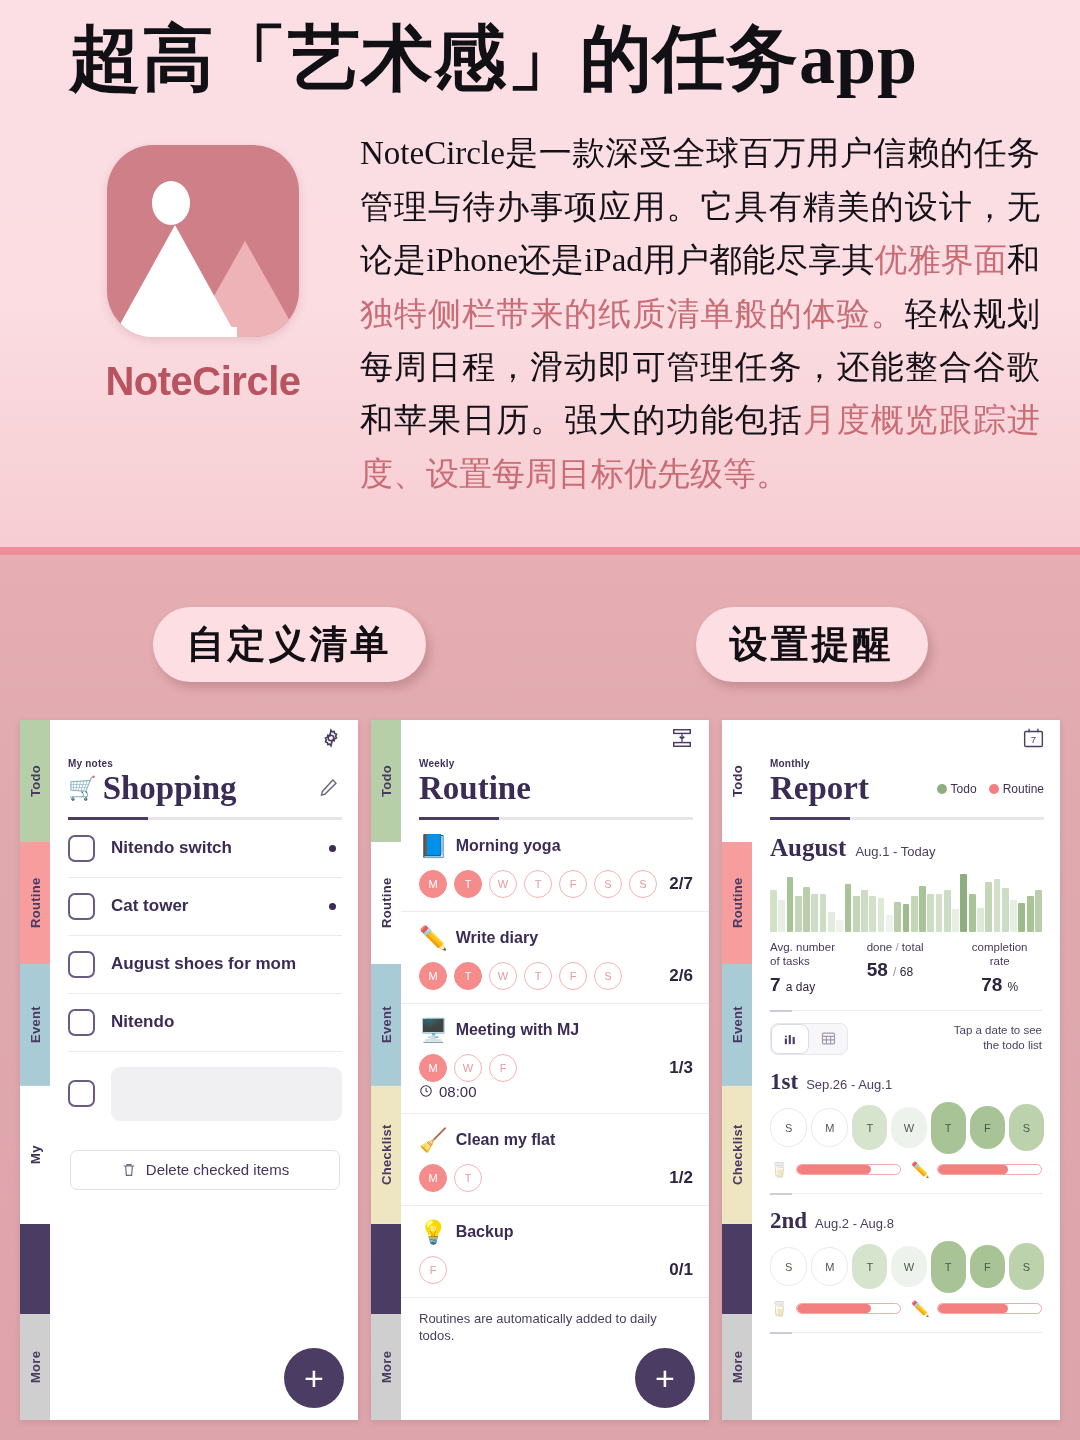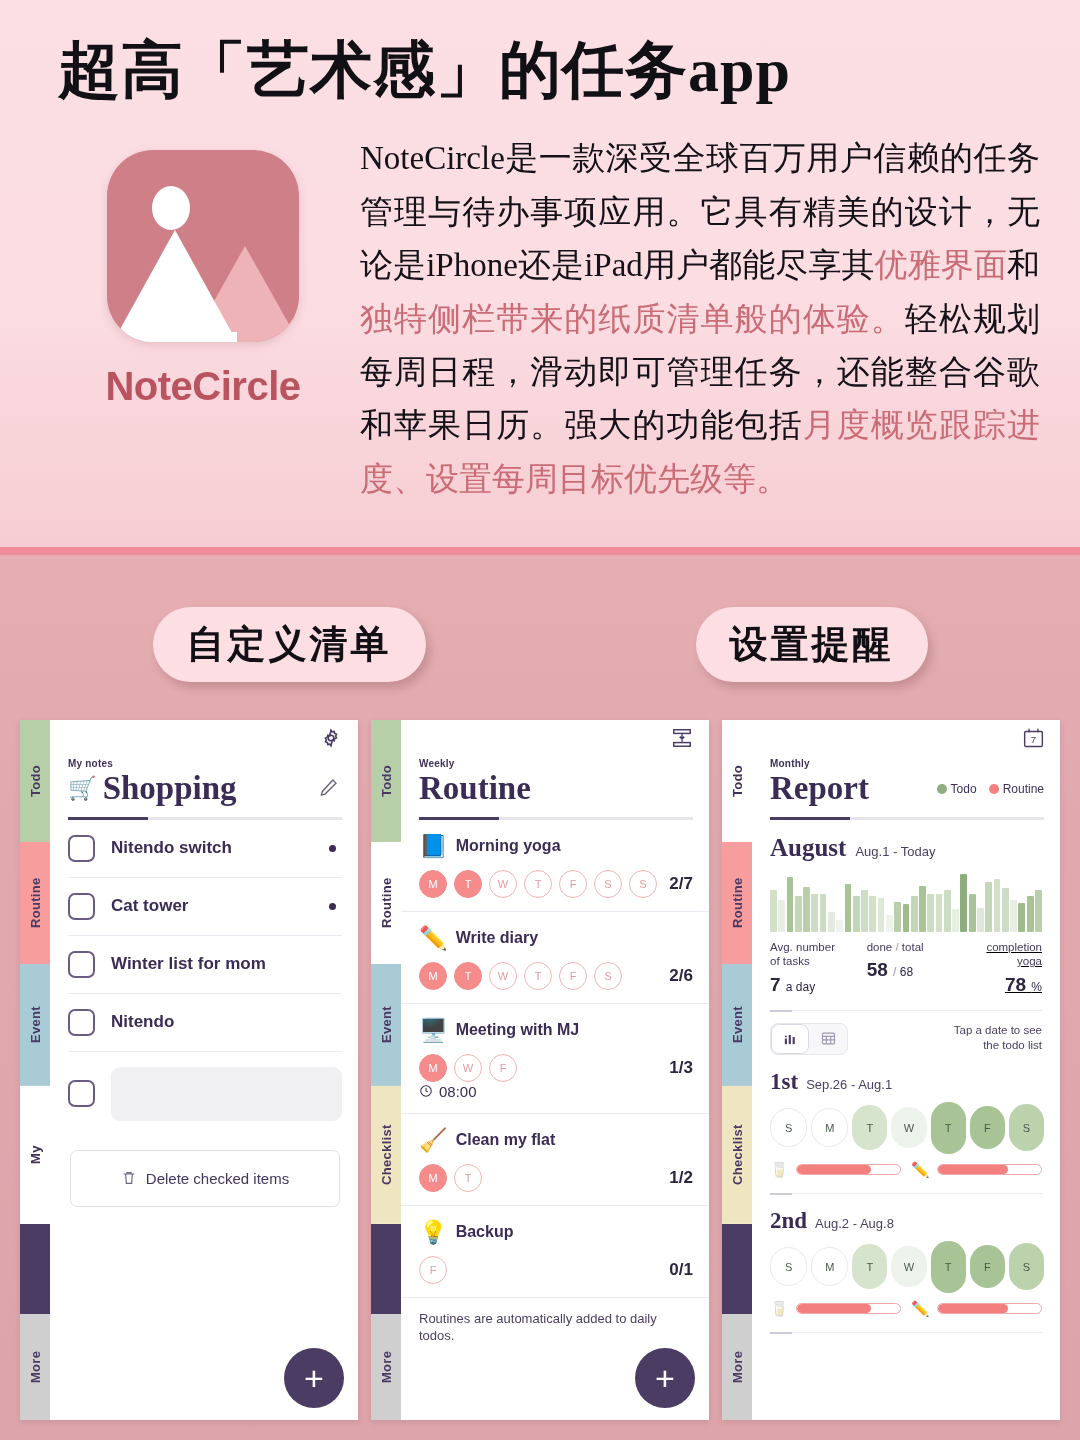--- a/index.html
+++ b/index.html
@@ -14,26 +14,27 @@
   .hero {
     position: relative;
     width: 1080px;
     height: 547px;
     background: linear-gradient(180deg, #fbdfe4 0%, #fbdde2 55%, #f6cdd2 100%);
     overflow: hidden;
   }
   .hero-title {
     font-family: "Liberation Serif", serif;
     font-weight: 700;
-    font-size: 62px;
+    font-size: 72px;
     color: #111014;
     letter-spacing: 1px;
-    padding: 36px 0 0 58px;
+    padding: 20px 0 0 58px;
     line-height: 1.1;
     white-space: nowrap;
+    margin-left: 11px;
   }
   .hero-body { display: flex; padding: 24px 40px 0 62px; }
   .hero-left { width: 282px; flex: none; padding-top: 22px; }
   .app-icon {
     width: 192px; height: 192px;
     margin: 0 auto;
     border-radius: 46px;
     background: #cf7f88;
     position: relative;
     overflow: hidden;
@@ -233,21 +234,21 @@
   }
   .empty-field {
     flex: 1;
     height: 54px;
     background: #f0f0f2;
     border-radius: 9px;
   }
   .row.empty { border-bottom: none; height: 84px; align-items: center; }
   .del-btn {
     margin: 14px 18px 0 20px;
-    height: 57px;
+    height: 40px;
     border: 1px solid #e2dfe7;
     border-radius: 7px;
     display: flex;
     align-items: center;
     justify-content: center;
     gap: 9px;
     font-size: 15px;
     color: #43355f;
     background: #fff;
   }
@@ -357,21 +358,21 @@
   .stats {
     display: flex;
     padding: 8px 18px 0 18px;
     gap: 6px;
   }
   .stat { flex: 1; }
   .stat .lbl { font-size: 11.5px; color: #44395e; line-height: 1.25; }
   .stat .val { margin-top: 5px; font-size: 19px; font-weight: 700; color: #2e2640; }
   .stat .val small { font-size: 12px; font-weight: 400; }
   .stat.c2 { text-align: left; padding-left: 6px; }
-  .stat.c3 { text-align: right; text-decoration: underline; }
+  .stat.c3 { text-align: center; }
   .divider { height: 1px; background: #ececf0; margin: 14px 18px 0 18px; position: relative; }
   .divider::before { content:""; position:absolute; left:0; top:0; width:22px; height:2px; background:#cfc9da; }
   .togglerow {
     display: flex;
     align-items: flex-start;
     justify-content: space-between;
     padding: 12px 18px 0 18px;
   }
   .seg {
     display: flex;
@@ -475,21 +476,21 @@
               <div class="row-label">Nitendo switch</div>
               <div class="dot-mark"></div>
             </div>
             <div class="row">
               <div class="cbox"></div>
               <div class="row-label">Cat tower</div>
               <div class="dot-mark"></div>
             </div>
             <div class="row">
               <div class="cbox"></div>
-              <div class="row-label">Winter list for mom</div>
+              <div class="row-label">August shoes for mom</div>
             </div>
             <div class="row">
               <div class="cbox"></div>
               <div class="row-label">Nitendo</div>
             </div>
             <div class="row empty">
               <div class="cbox"></div>
               <div class="empty-field"></div>
             </div>
           </div>
@@ -700,21 +701,21 @@
               <span>total</span>
             </div>
             <div class="val">
               <span>58</span>
               <small><span style="opacity:.5"> / </span><span>68</span></small>
             </div>
           </div>
           <div class="stat c3">
             <div class="lbl">
               <div>completion</div>
-              <div>yoga</div>
+              <div>rate</div>
             </div>
             <div class="val">
               <span>78</span>
               <small>%</small>
             </div>
           </div>
         </div>
         <div class="divider"></div>
         <div class="togglerow">
           <div class="seg">

